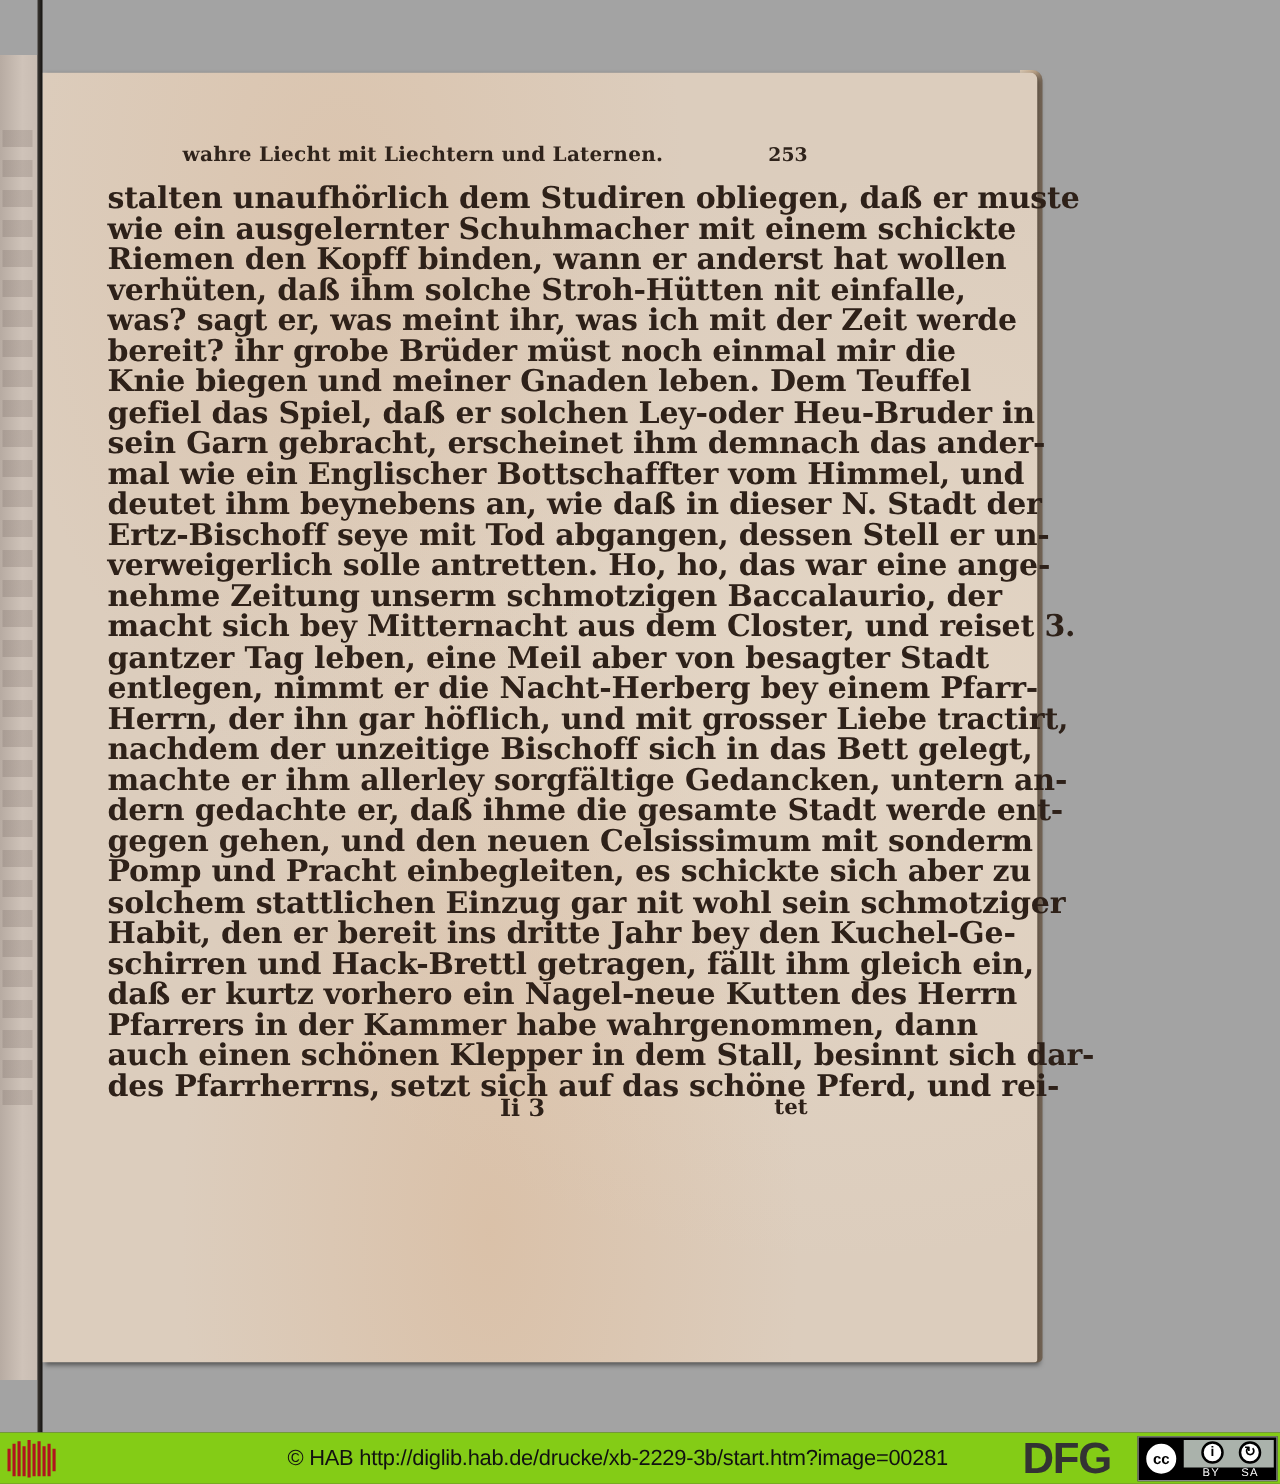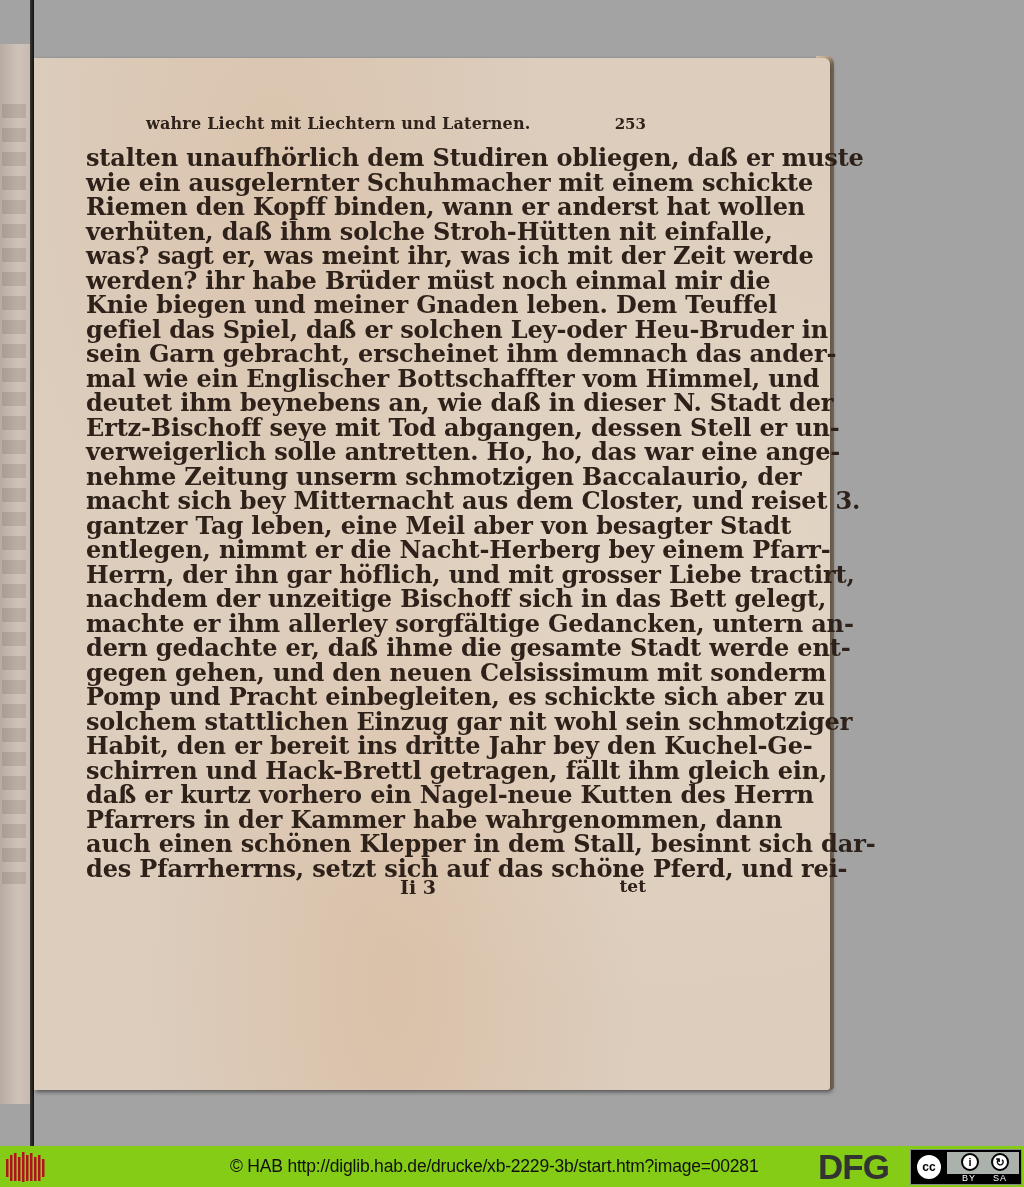--- a/index.html
+++ b/index.html
@@ -122,21 +122,21 @@
     <span class="title">wahre Liecht mit Liechtern und Laternen.</span>
     <span class="page-number">253</span>
   </div>
 
   <div class="body-text">
     <div class="line">stalten unaufhörlich dem Studiren obliegen, daß er muste</div>
     <div class="line">wie ein ausgelernter Schuhmacher mit einem schickte</div>
     <div class="line">Riemen den Kopff binden, wann er anderst hat wollen</div>
     <div class="line">verhüten, daß ihm solche Stroh-Hütten nit einfalle,</div>
     <div class="line">was? sagt er, was meint ihr, was ich mit der Zeit werde</div>
-    <div class="line">werden? ihr habe Brüder müst noch einmal mir die</div>
+    <div class="line">bereit? ihr grobe Brüder müst noch einmal mir die</div>
     <div class="line">Knie biegen und meiner Gnaden leben. Dem Teuffel</div>
     <div class="line">gefiel das Spiel, daß er solchen Ley-oder Heu-Bruder in</div>
     <div class="line">sein Garn gebracht, erscheinet ihm demnach das ander-</div>
     <div class="line">mal wie ein Englischer Bottschaffter vom Himmel, und</div>
     <div class="line">deutet ihm beynebens an, wie daß in dieser N. Stadt der</div>
     <div class="line">Ertz-Bischoff seye mit Tod abgangen, dessen Stell er un-</div>
     <div class="line">verweigerlich solle antretten. Ho, ho, das war eine ange-</div>
     <div class="line">nehme Zeitung unserm schmotzigen Baccalaurio, der</div>
     <div class="line">macht sich bey Mitternacht aus dem Closter, und reiset 3.</div>
     <div class="line">gantzer Tag leben, eine Meil aber von besagter Stadt</div>

